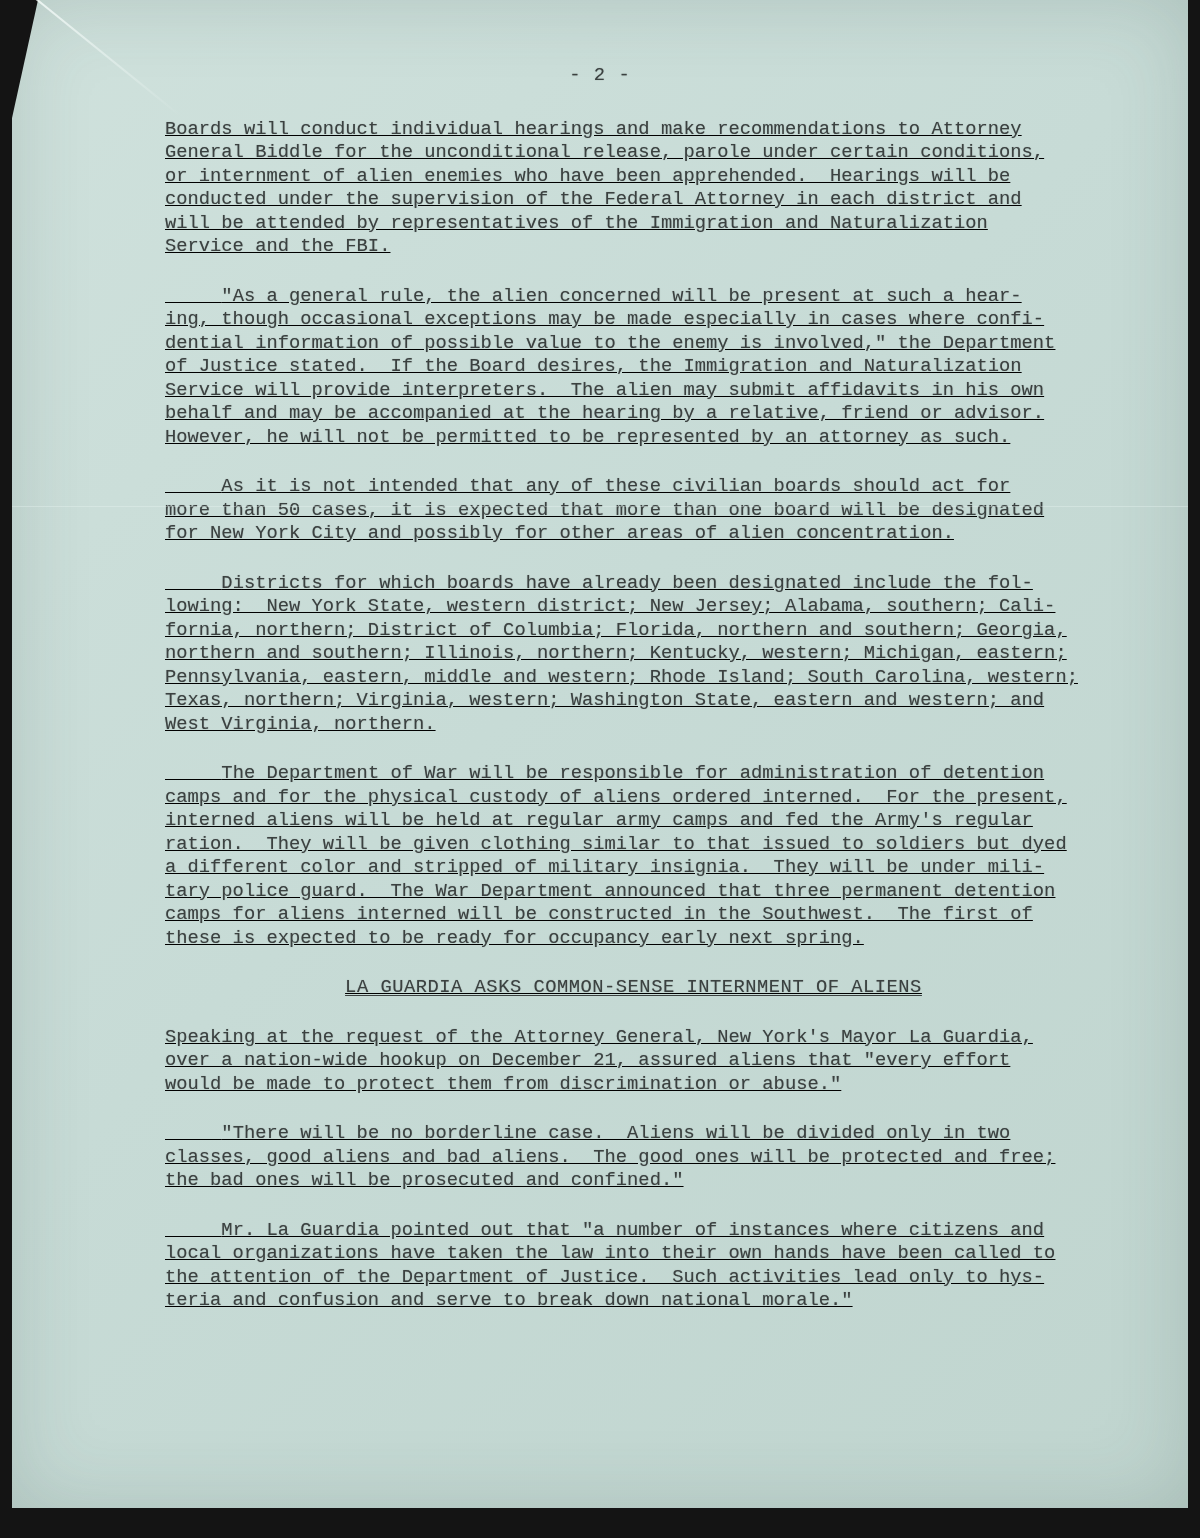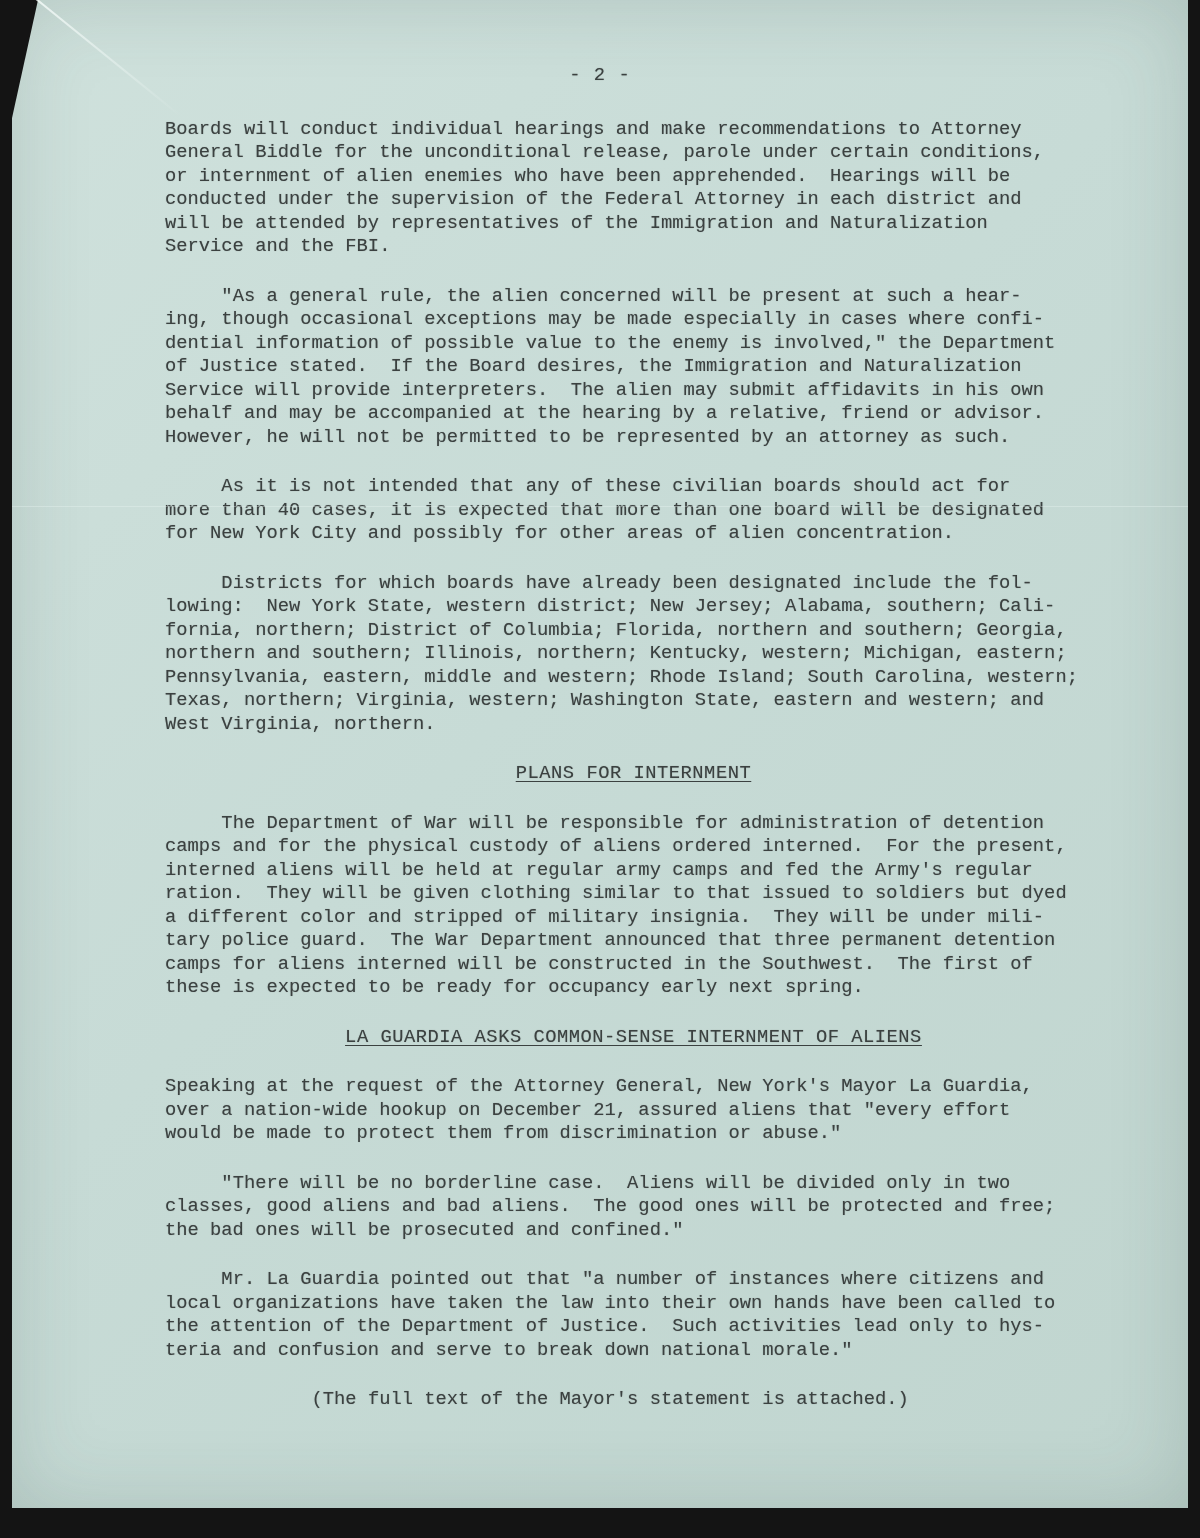--- a/index.html
+++ b/index.html
@@ -55,20 +55,21 @@
     margin-bottom: 30px;
     text-align: center;
     font-size: 18.8px;
     line-height: 23.5px;
     color: #3b4140;
     text-shadow: 0 0 1px rgba(59, 65, 64, 0.45);
     letter-spacing: 1px;
   }
   .content {
     padding: 0 86px 0 153px;
+    text-decoration: underline;
   }
   .block {
     white-space: pre-wrap;
     font-size: 18.8px;
     line-height: 23.5px;
     margin: 0 0 26px 0;
     color: #3b4140;
     text-shadow: 0 0 1px rgba(59, 65, 64, 0.42);
   }
   .heading {
@@ -96,44 +97,42 @@
 will be attended by representatives of the Immigration and Naturalization
 Service and the FBI.</div>
     <div class="block">     "As a general rule, the alien concerned will be present at such a hear-
 ing, though occasional exceptions may be made especially in cases where confi-
 dential information of possible value to the enemy is involved," the Department
 of Justice stated.  If the Board desires, the Immigration and Naturalization
 Service will provide interpreters.  The alien may submit affidavits in his own
 behalf and may be accompanied at the hearing by a relative, friend or advisor.
 However, he will not be permitted to be represented by an attorney as such.</div>
     <div class="block">     As it is not intended that any of these civilian boards should act for
-more than 40 cases, it is expected that more than one board will be designated
+more than 50 cases, it is expected that more than one board will be designated
 for New York City and possibly for other areas of alien concentration.</div>
     <div class="block">     Districts for which boards have already been designated include the fol-
 lowing:  New York State, western district; New Jersey; Alabama, southern; Cali-
 fornia, northern; District of Columbia; Florida, northern and southern; Georgia,
 northern and southern; Illinois, northern; Kentucky, western; Michigan, eastern;
 Pennsylvania, eastern, middle and western; Rhode Island; South Carolina, western;
 Texas, northern; Virginia, western; Washington State, eastern and western; and
 West Virginia, northern.</div>
-    <div class="block heading">PLANS FOR INTERNMENT</div>
     <div class="block">     The Department of War will be responsible for administration of detention
 camps and for the physical custody of aliens ordered interned.  For the present,
 interned aliens will be held at regular army camps and fed the Army's regular
 ration.  They will be given clothing similar to that issued to soldiers but dyed
 a different color and stripped of military insignia.  They will be under mili-
 tary police guard.  The War Department announced that three permanent detention
 camps for aliens interned will be constructed in the Southwest.  The first of
 these is expected to be ready for occupancy early next spring.</div>
     <div class="block heading">LA GUARDIA ASKS COMMON-SENSE INTERNMENT OF ALIENS</div>
     <div class="block">Speaking at the request of the Attorney General, New York's Mayor La Guardia,
 over a nation-wide hookup on December 21, assured aliens that "every effort
 would be made to protect them from discrimination or abuse."</div>
     <div class="block">     "There will be no borderline case.  Aliens will be divided only in two
 classes, good aliens and bad aliens.  The good ones will be protected and free;
 the bad ones will be prosecuted and confined."</div>
     <div class="block">     Mr. La Guardia pointed out that "a number of instances where citizens and
 local organizations have taken the law into their own hands have been called to
 the attention of the Department of Justice.  Such activities lead only to hys-
 teria and confusion and serve to break down national morale."</div>
-    <div class="block">             (The full text of the Mayor's statement is attached.)</div>
   </div>
 </div>
 
 </body></html>

